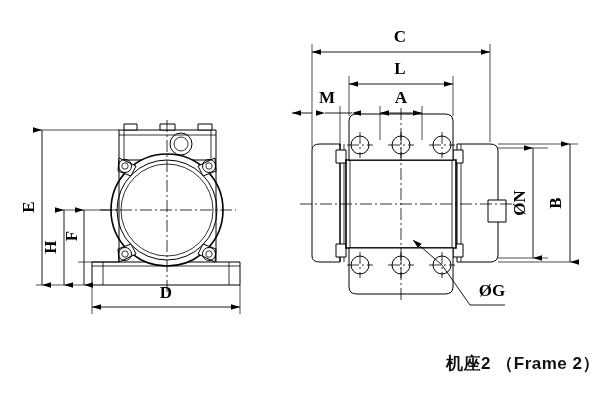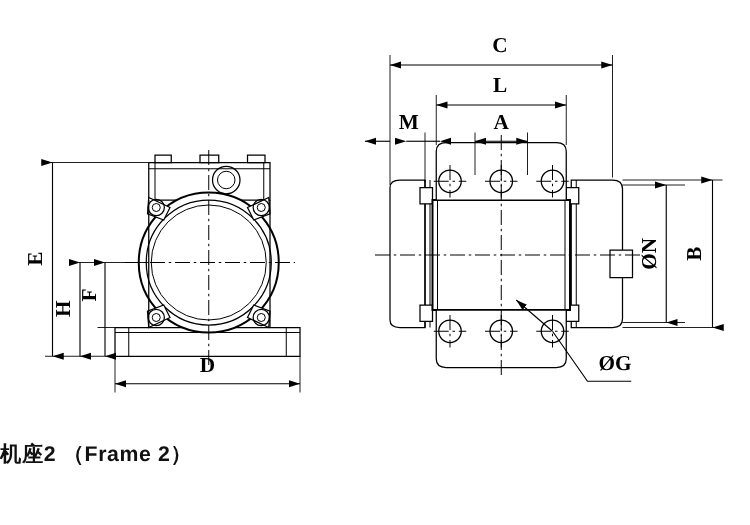--- a/index.html
+++ b/index.html
@@ -69,21 +69,21 @@
     fill: #000000;
     text-anchor: middle;
     dominant-baseline: middle;
     letter-spacing: 0px;
   }
   .caption {
     position: absolute;
     left: 0;
     top: 352px;
     width: 600px;
-    text-align: left;
+    text-align: right;
     font-family: "Liberation Sans", sans-serif;
     font-size: 17px;
     font-weight: 700;
     color: #111111;
     letter-spacing: 0.5px;
   }
 </style>
 </head>
 <body>
 

